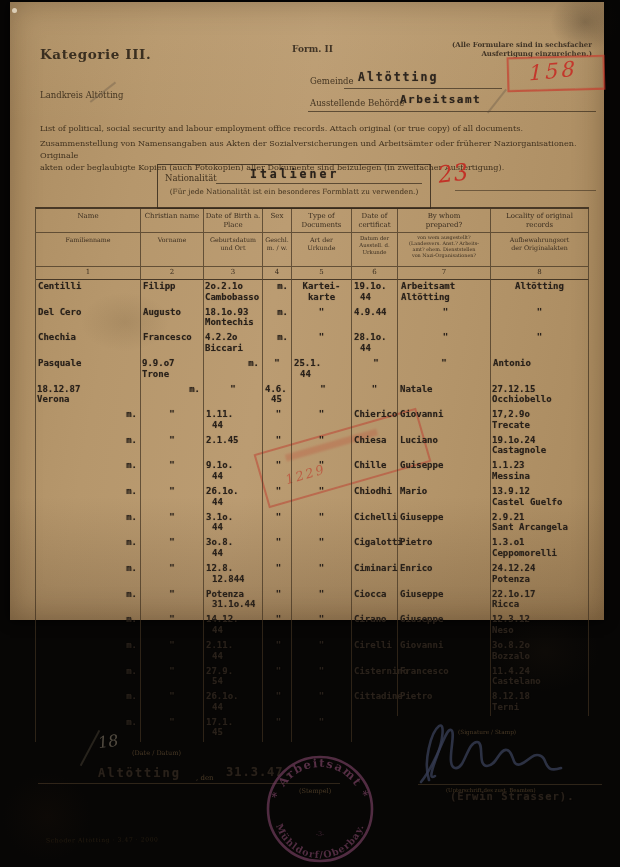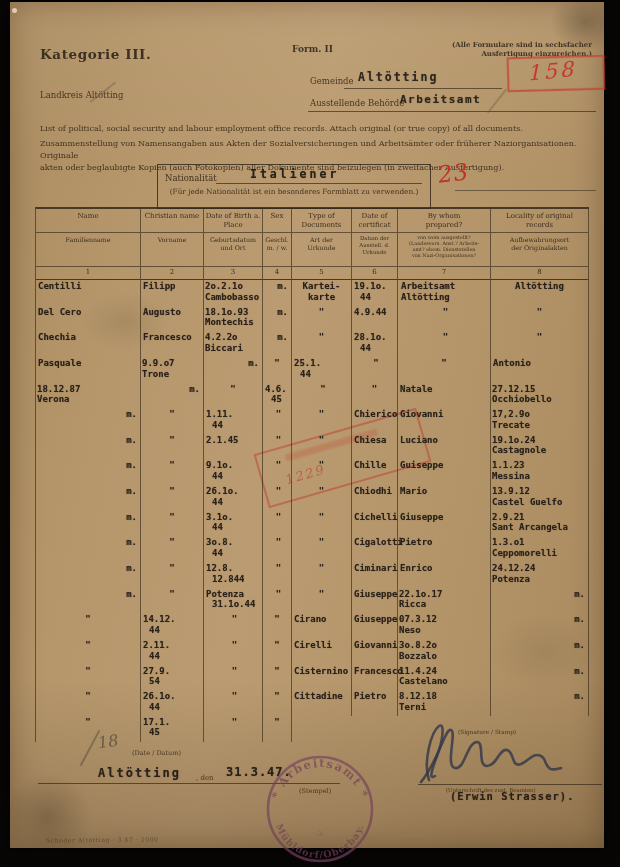--- a/index.html
+++ b/index.html
@@ -1,18 +1,18 @@
 <!DOCTYPE html>
 <html><head>
 <meta charset="utf-8">
 <style>
   html,body{margin:0;padding:0;background:#070605;}
   .stage{position:relative;width:620px;height:867px;background:#070605;overflow:hidden;
          font-family:"DejaVu Serif",serif;}
-  .paper{position:absolute;left:10px;top:2px;width:594px;height:846px;
+  .paper{position:absolute;left:10px;top:2px;width:594px;height:618px;
          background:linear-gradient(100deg,#ac8d62 0%,#b6976c 22%,#bb9c72 45%,#b4956a 70%,#a98a5f 100%);
          box-shadow:inset 0 0 30px rgba(50,30,10,.35), 0 0 12px rgba(0,0,0,.9);}
   .paper::after{content:"";position:absolute;inset:0;pointer-events:none;
          background:linear-gradient(to bottom,rgba(255,240,210,.06) 0%,transparent 20%,transparent 80%,rgba(50,30,12,.22) 100%);}
   .stain{position:absolute;border-radius:50%;pointer-events:none;}
   .s1{left:70px;top:290px;width:90px;height:60px;background:radial-gradient(ellipse,rgba(70,50,25,.12),transparent 70%);}
   .s2{left:480px;top:610px;width:110px;height:80px;background:radial-gradient(ellipse,rgba(70,50,25,.10),transparent 70%);}
   .s3{left:540px;top:-10px;width:70px;height:60px;background:radial-gradient(ellipse,rgba(20,12,5,.30),transparent 70%);}
   .s4{left:-8px;top:770px;width:90px;height:90px;background:radial-gradient(ellipse,rgba(30,18,8,.25),transparent 70%);}
 
@@ -507,20 +507,23 @@
         <div class="gcell td c6">
           <div class="tline">Potenza</div>
           <div class="tline">31.1o.44</div>
         </div>
         <div class="gcell td c7">
           <div class="tline ditto">"</div>
         </div>
         <div class="gcell td c8">
           <div class="tline ditto">"</div>
         </div>
+        <div class="gcell td c1">
+          <div class="tline">Ciocca</div>
+        </div>
         <div class="gcell td c2">
           <div class="tline">Giuseppe</div>
         </div>
         <div class="gcell td c3">
           <div class="tline">22.1o.17</div>
           <div class="tline">Ricca</div>
         </div>
         <div class="gcell td c4">
           <div class="tline">m.</div>
         </div>
@@ -537,21 +540,21 @@
         <div class="gcell td c8">
           <div class="tline ditto">"</div>
         </div>
         <div class="gcell td c1">
           <div class="tline">Cirano</div>
         </div>
         <div class="gcell td c2">
           <div class="tline">Giuseppe</div>
         </div>
         <div class="gcell td c3">
-          <div class="tline">07.3.12</div>
+          <div class="tline">12.3.12</div>
           <div class="tline">Neso</div>
         </div>
         <div class="gcell td c4">
           <div class="tline">m.</div>
         </div>
         <div class="gcell td c5">
           <div class="tline ditto">"</div>
         </div>
         <div class="gcell td c6">
           <div class="tline">2.11.</div>

